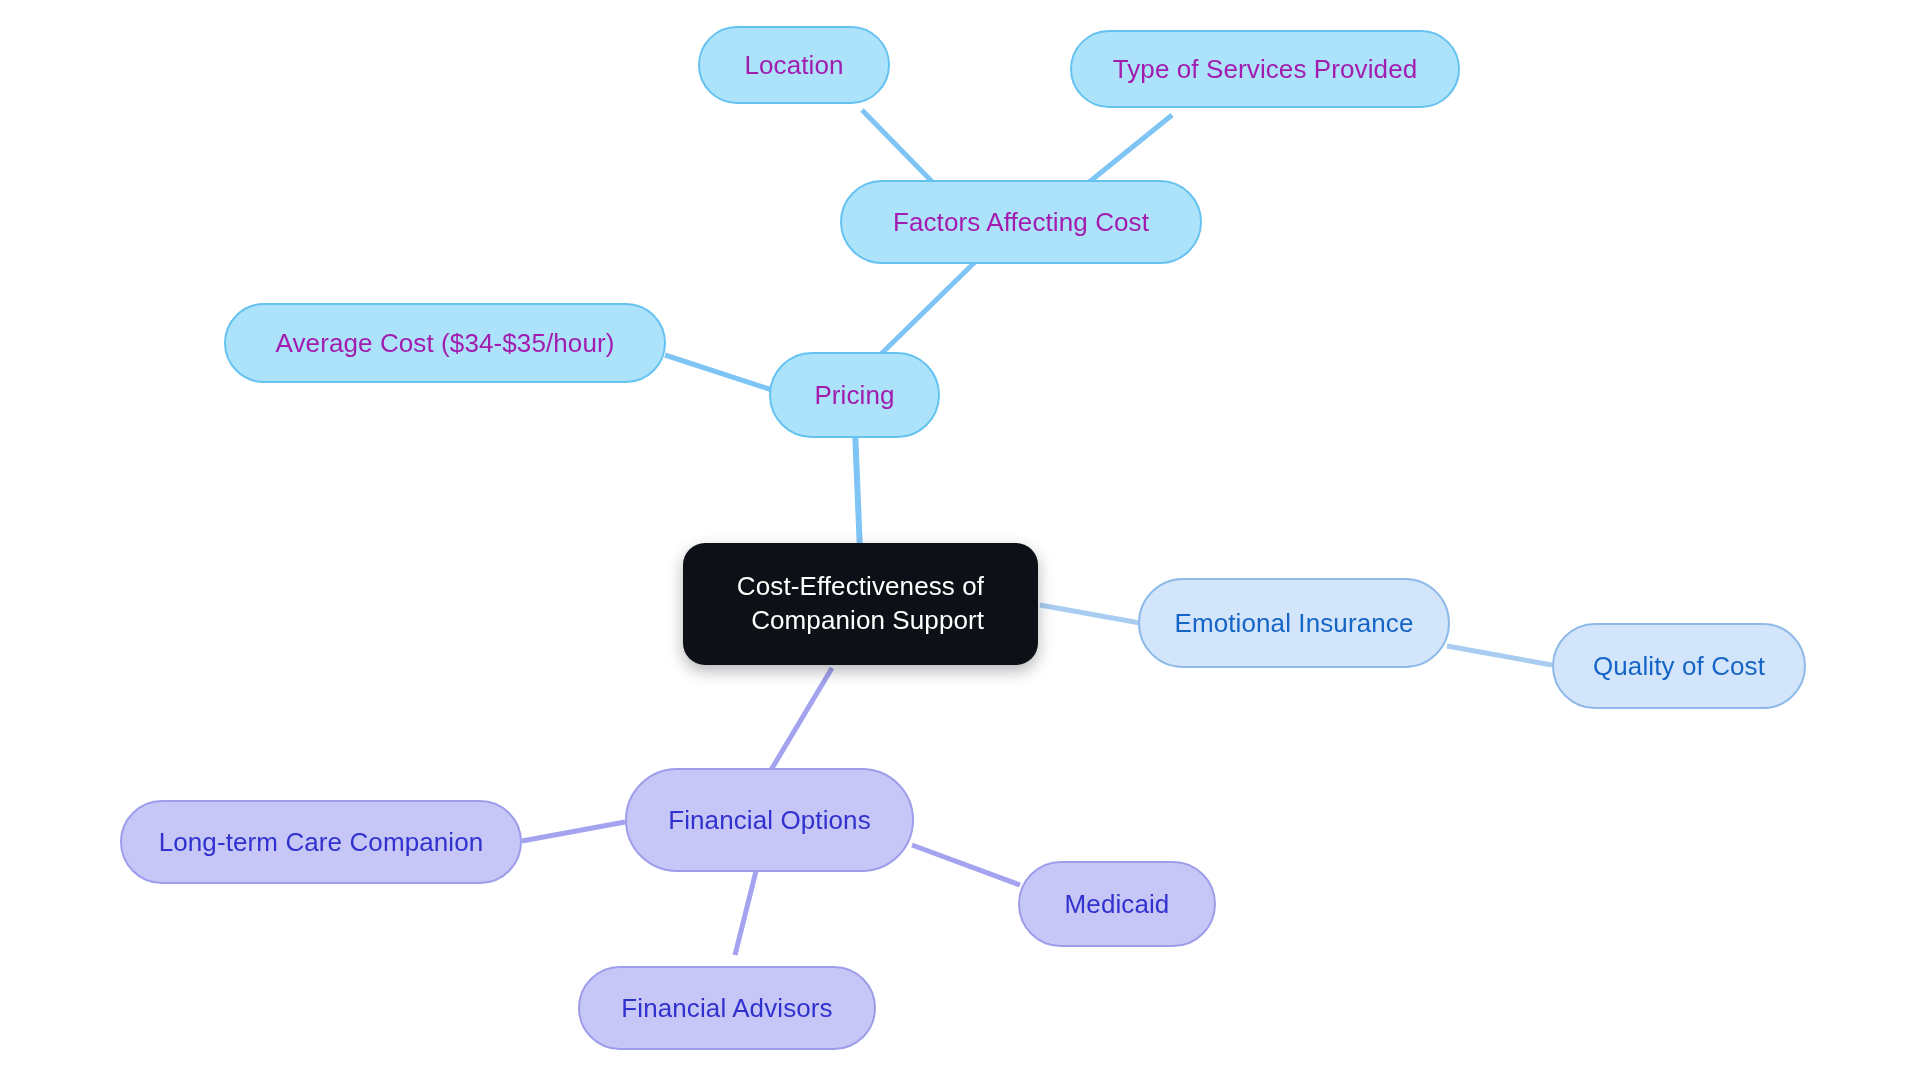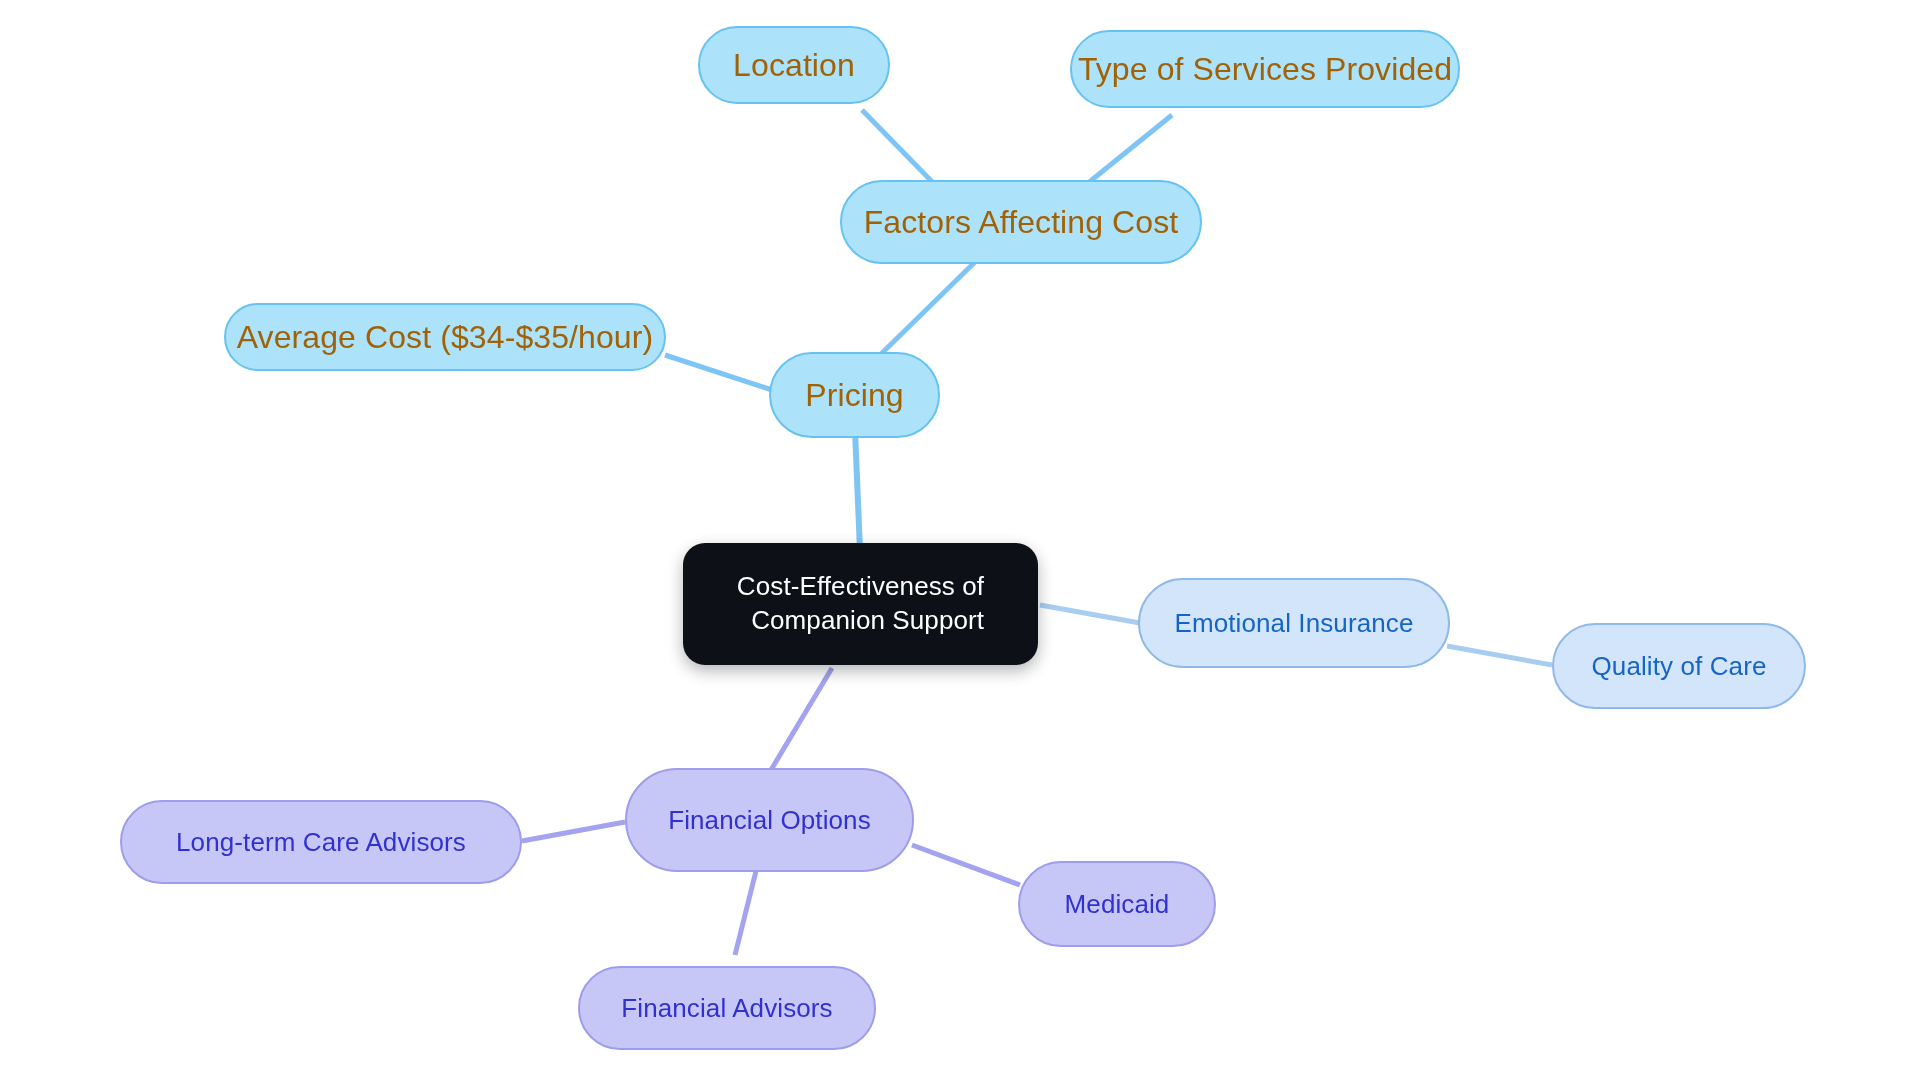--- a/index.html
+++ b/index.html
@@ -48,22 +48,22 @@
     background: #0d1117;
     color: #ffffff;
     box-shadow: 0 6px 16px rgba(10, 14, 20, 0.30);
     font-size: 26px;
     line-height: 1.30;
     text-align: right;
   }
   .node-blue-mid {
     background: #ace3fb;
     border-color: #66c2f0;
-    color: #a16207;
-    font-size: 32px;
+    color: #a21caf;
+    font-size: 26px;
   }
   .node-blue-light {
     background: #d3e5fb;
     border-color: #8fb9e8;
     color: #1565c7;
     font-size: 26px;
   }
   .node-purple {
     background: #c7c7f7;
     border-color: #9d9dec;
@@ -106,47 +106,47 @@
   </div>
 
   <div class="node node-blue-mid" style="left:1070px; top:30px; width:390px; height:78px;text-align:center;">
     <span>Type of Services Provided</span>
   </div>
 
   <div class="node node-blue-mid" style="left:840px; top:180px; width:362px; height:84px;">
     <span>Factors Affecting Cost</span>
   </div>
 
-  <div class="node node-blue-mid" style="left:224px; top:303px; width:442px; height:68px;justify-content:center;">
+  <div class="node node-blue-mid" style="left:224px; top:303px; width:442px; height:80px;justify-content:center;">
     <span>Average Cost ($34-$35/hour)</span>
   </div>
 
   <div class="node node-blue-mid" style="left:769px; top:352px; width:171px; height:86px;">
     <span>Pricing</span>
   </div>
 
   <div class="node node-root" style="left:683px; top:543px; width:355px; height:122px;">
     <span>Cost-Effectiveness of
 Companion Support</span>
   </div>
 
   <div class="node node-blue-light" style="left:1138px; top:578px; width:312px; height:90px;">
     <span>Emotional Insurance</span>
   </div>
 
   <div class="node node-blue-light" style="left:1552px; top:623px; width:254px; height:86px;">
-    <span>Quality of Care</span>
+    <span>Quality of Cost</span>
   </div>
 
   <div class="node node-purple" style="left:625px; top:768px; width:289px; height:104px;">
     <span>Financial Options</span>
   </div>
 
   <div class="node node-purple" style="left:120px; top:800px; width:402px; height:84px;">
-    <span>Long-term Care Advisors</span>
+    <span>Long-term Care Companion</span>
   </div>
 
   <div class="node node-purple" style="left:1018px; top:861px; width:198px; height:86px;">
     <span>Medicaid</span>
   </div>
 
   <div class="node node-purple" style="left:578px; top:966px; width:298px; height:84px;">
     <span>Financial Advisors</span>
   </div>
 

